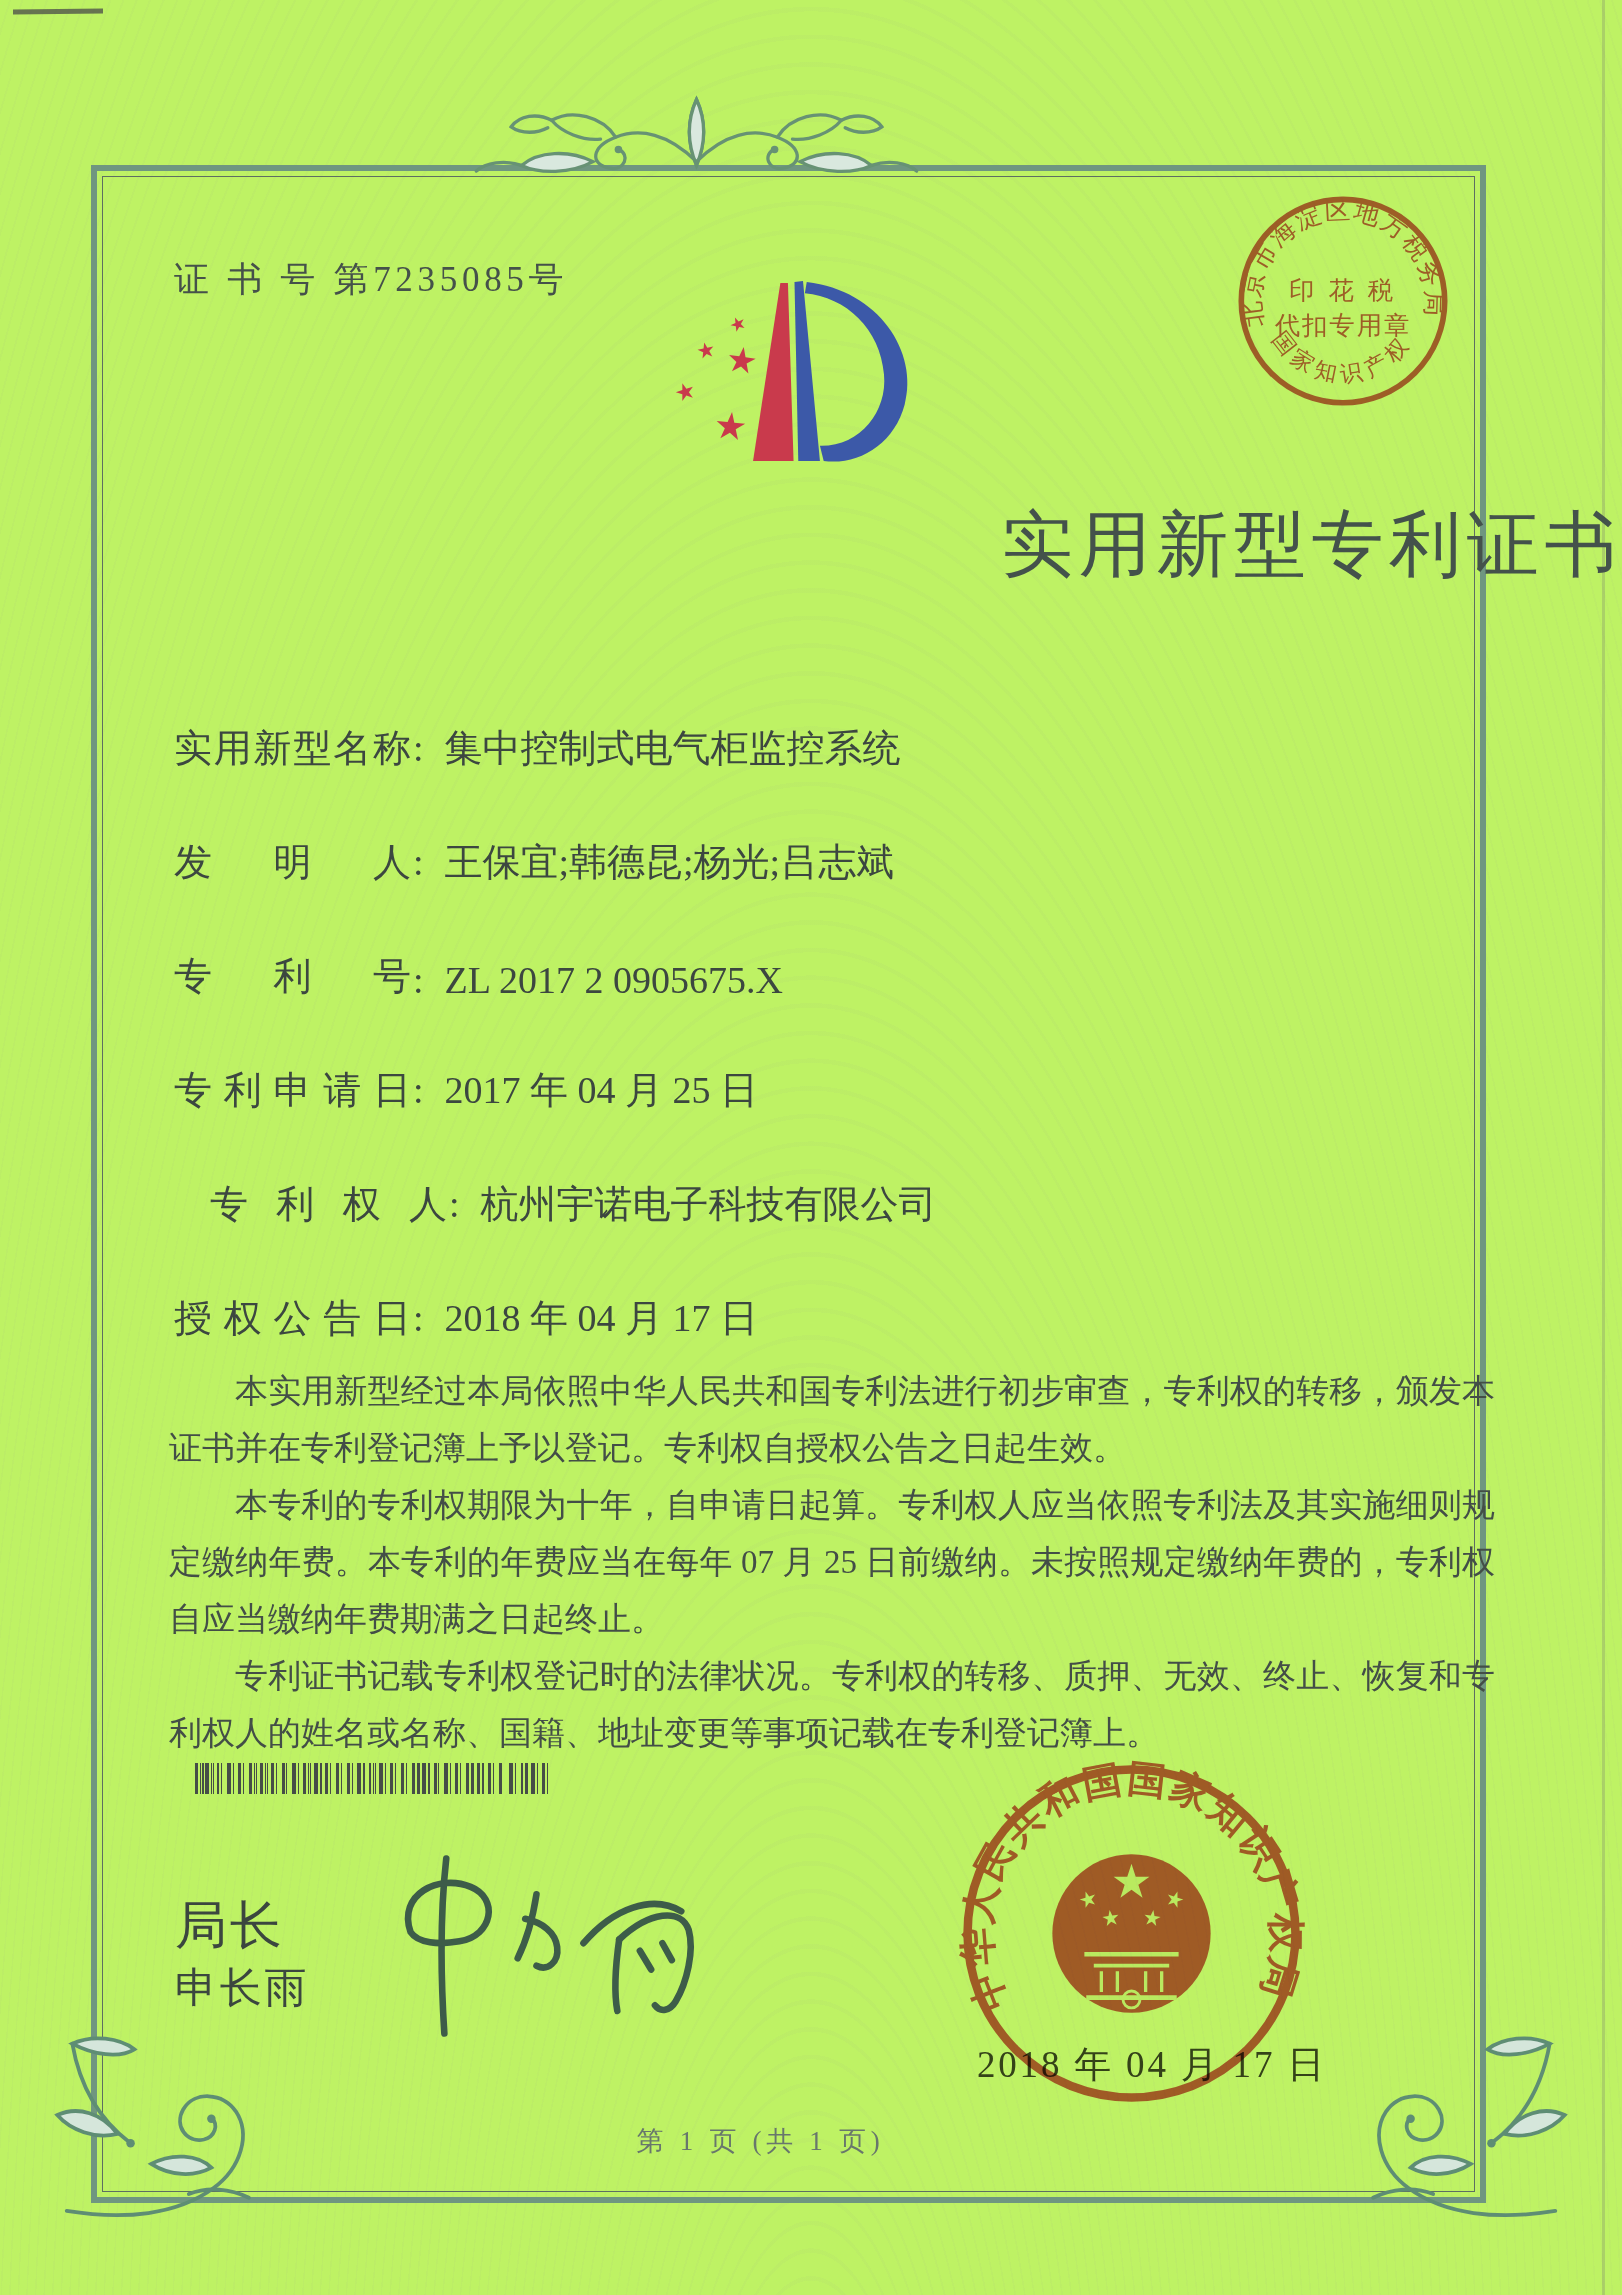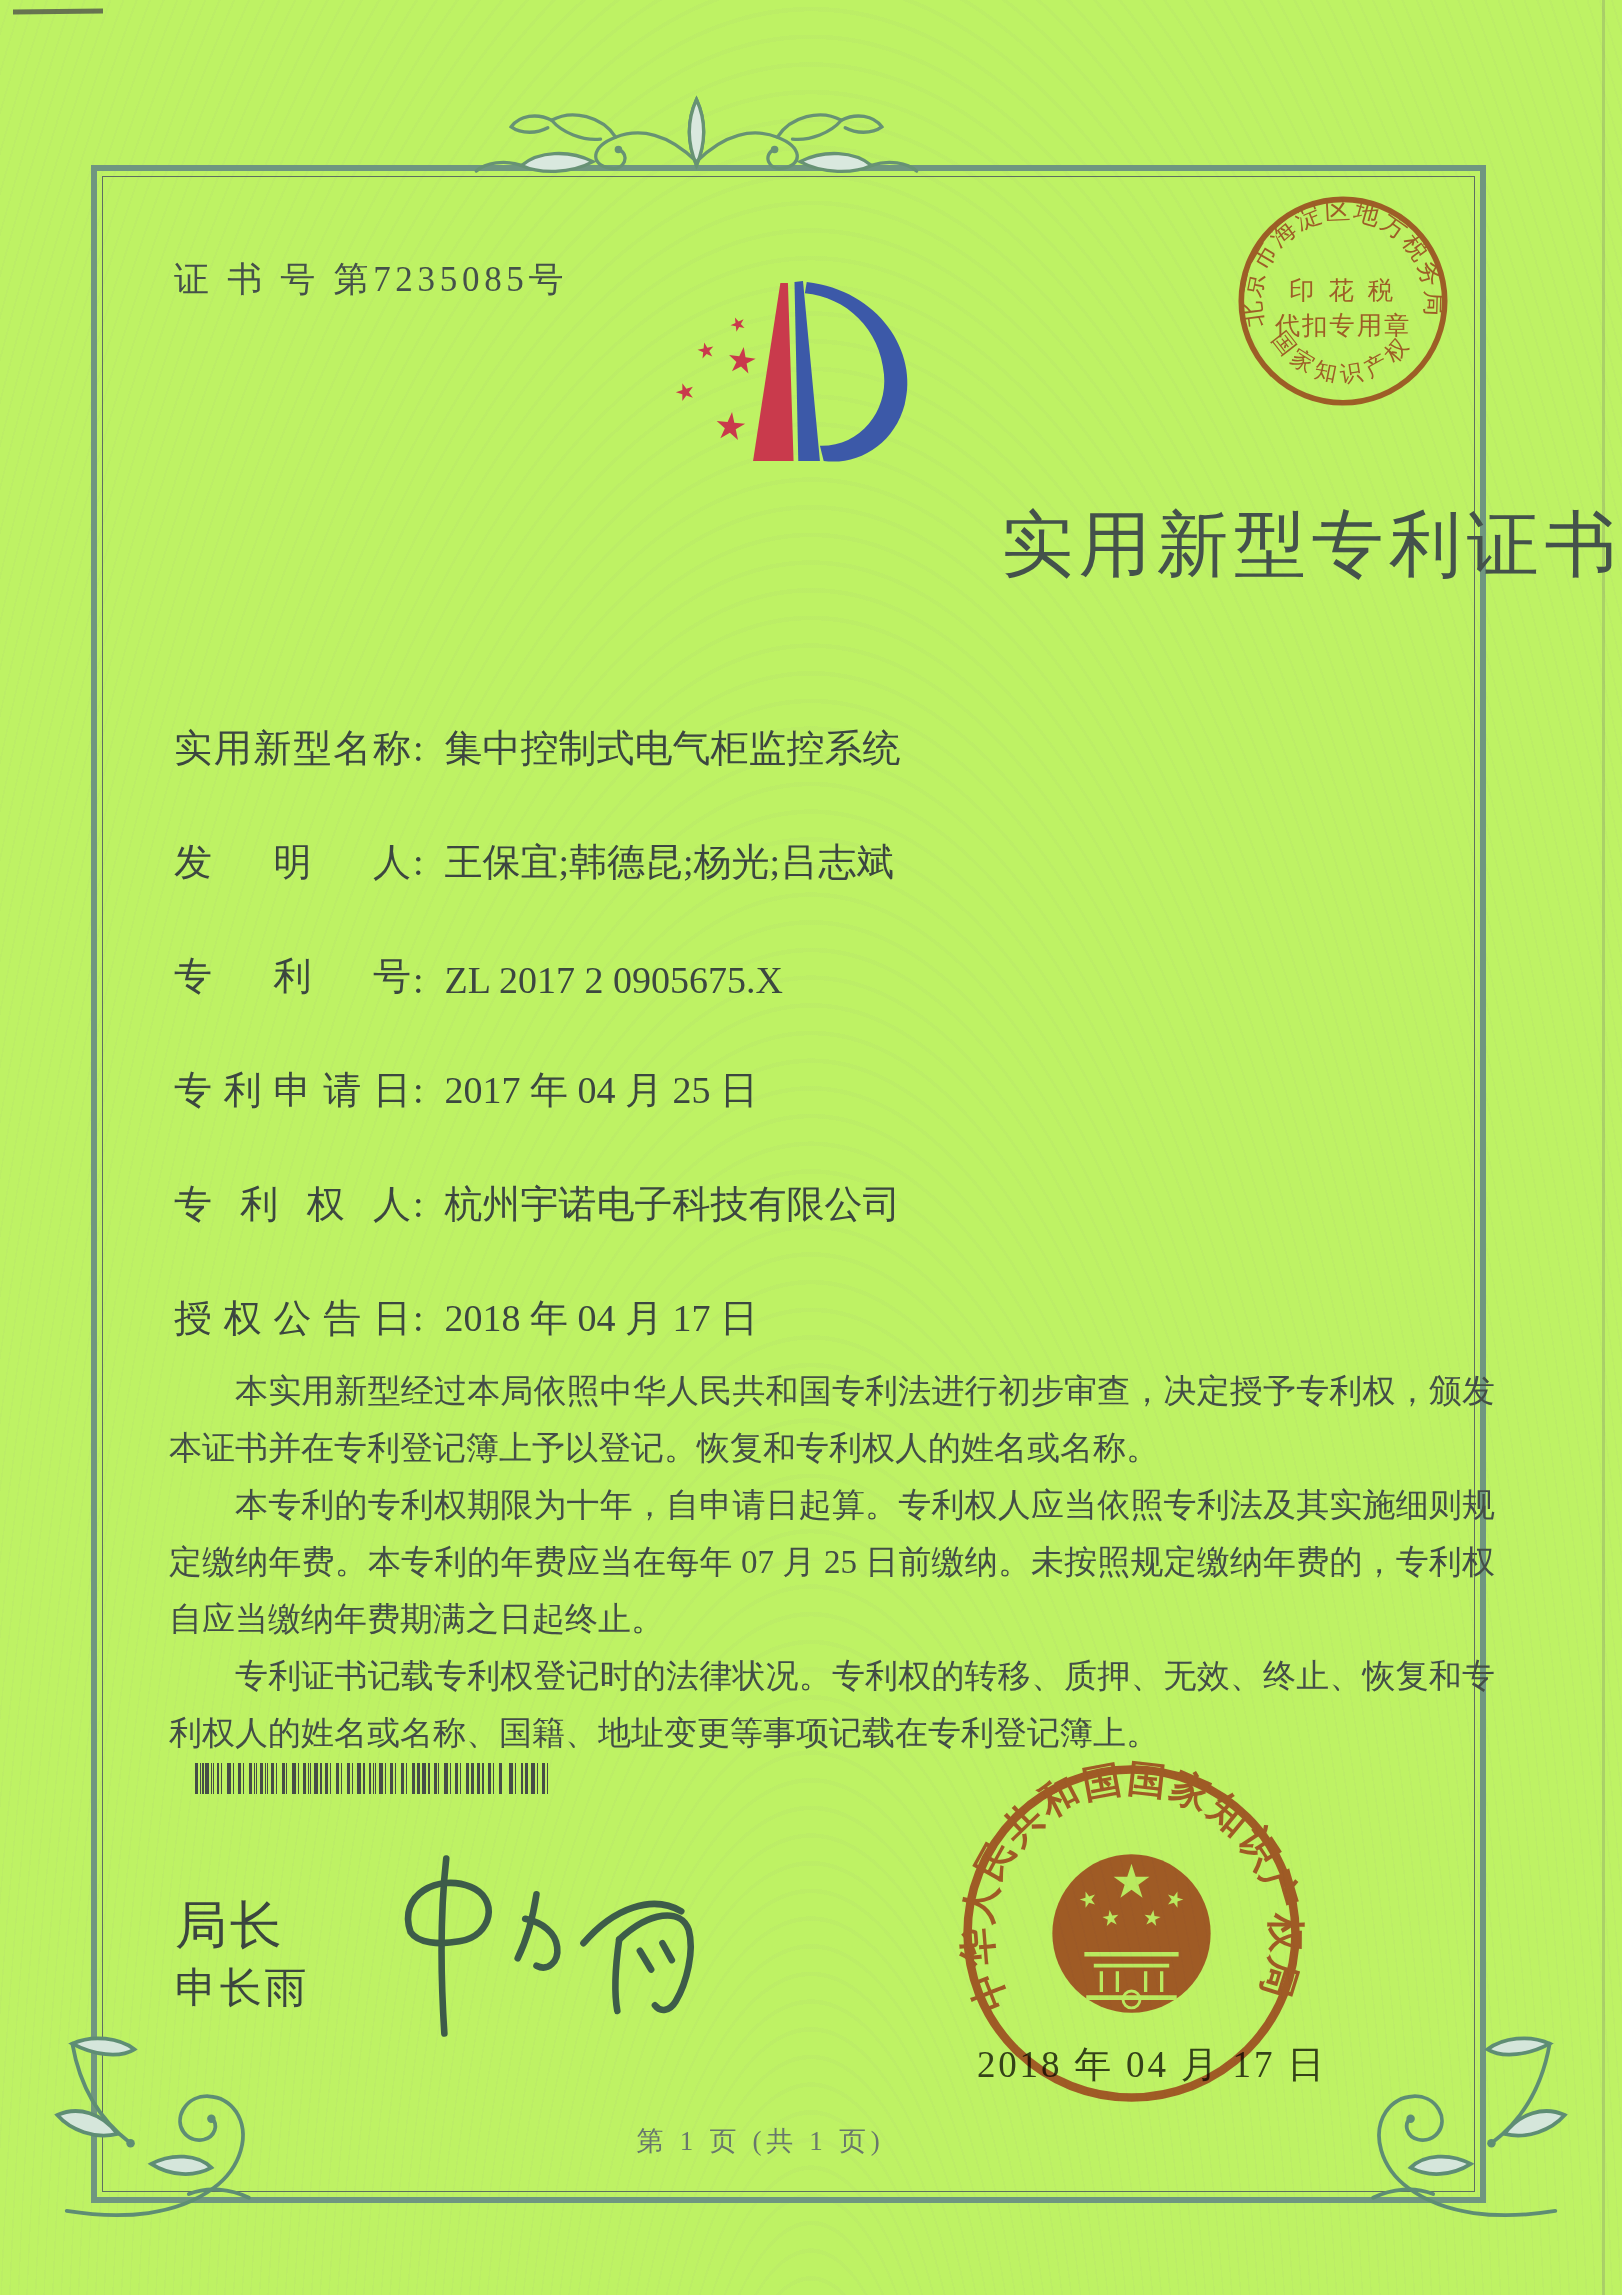--- a/index.html
+++ b/index.html
@@ -13,21 +13,21 @@
   
   .frame{position:absolute;left:91px;top:165px;width:1383px;height:2026px;border:6.6px solid #6f9680;}
   .frame-inner{position:absolute;left:4.7px;top:4.7px;right:4.7px;bottom:4.7px;border:1.9px solid #5d6e62;}
   
   .cert-no{position:absolute;left:174px;top:256px;font-size:35px;letter-spacing:4.7px;color:#45514a;}
   .title{position:absolute;left:0;top:497px;width:1622px;text-align:right;
          font-size:72px;letter-spacing:5.6px;color:#44524b;font-weight:500;}
   .frow{position:absolute;left:174px;font-size:38px;color:#3c4740;white-space:nowrap;}
   .flabel{display:inline-block;width:237px;text-align:justify;text-align-last:justify;vertical-align:bottom;}
   .fcolon{margin:0 21px 0 1.9px;}
-  .r1{top:723px;} .r2{top:837px;} .r3{top:951px;} .r4{top:1065px;} .r5{top:1179px;} .r6{top:1293px;}
+  .r1{top:723px;} .r2{top:837px;} .r3{top:951px;} .r4{top:1065px;} .r5{top:1179px;margin-left:36px;} .r6{top:1293px;}
   .paras{position:absolute;left:169px;top:1363px;width:1326px;font-size:33px;line-height:57px;color:#434e47;text-align:justify;}
   .paras p{margin:0;text-indent:2em;}
   .barcode{position:absolute;left:195px;top:1763px;width:358px;height:31px;
     background:
       repeating-linear-gradient(90deg,#454d47 0 2.8px,transparent 2.8px 4.7px,#454d47 4.7px 5.6px,transparent 5.6px 10.4px,#454d47 10.4px 14px,transparent 14px 16px,#454d47 16px 17px,transparent 17px 21.7px),
       repeating-linear-gradient(90deg,transparent 0 6.6px,#454d47 6.6px 8.5px,transparent 8.5px 18px,#454d47 18px 19px,transparent 19px 27px);}
   .director-label{position:absolute;left:175px;top:1891px;font-size:52px;color:#3b463f;
       font-family:"Liberation Sans","DejaVu Sans",sans-serif;letter-spacing:2.8px;}
   .director-name{position:absolute;left:175px;top:1960px;font-size:42px;color:#3b463f;
       font-family:"Liberation Sans","DejaVu Sans",sans-serif;letter-spacing:2.8px;}
@@ -154,21 +154,21 @@
     <span class="flabel">专利申请日</span><span class="fcolon">:</span><span class="fvalue">2017 年 04 月 25 日</span>
   </div>
   <div class="frow r5">
     <span class="flabel">专利权人</span><span class="fcolon">:</span><span class="fvalue">杭州宇诺电子科技有限公司</span>
   </div>
   <div class="frow r6">
     <span class="flabel">授权公告日</span><span class="fcolon">:</span><span class="fvalue">2018 年 04 月 17 日</span>
   </div>
 
   <div class="paras">
-    <p>本实用新型经过本局依照中华人民共和国专利法进行初步审查，决定授予专利权，颁发本证书并在专利登记簿上予以登记。恢复和专利权人的姓名或名称。</p>
+    <p>本实用新型经过本局依照中华人民共和国专利法进行初步审查，专利权的转移，颁发本证书并在专利登记簿上予以登记。专利权自授权公告之日起生效。</p>
     <p>本专利的专利权期限为十年，自申请日起算。专利权人应当依照专利法及其实施细则规定缴纳年费。本专利的年费应当在每年 07 月 25 日前缴纳。未按照规定缴纳年费的，专利权自应当缴纳年费期满之日起终止。</p>
     <p>专利证书记载专利权登记时的法律状况。专利权的转移、质押、无效、终止、恢复和专利权人的姓名或名称、国籍、地址变更等事项记载在专利登记簿上。</p>
   </div>
 
   <div class="barcode"></div>
 
   <div class="director-label">局长</div>
   <div class="director-name">申长雨</div>
 
   <svg class="svg-sign" width="320" height="188" viewBox="0 0 340 200">

